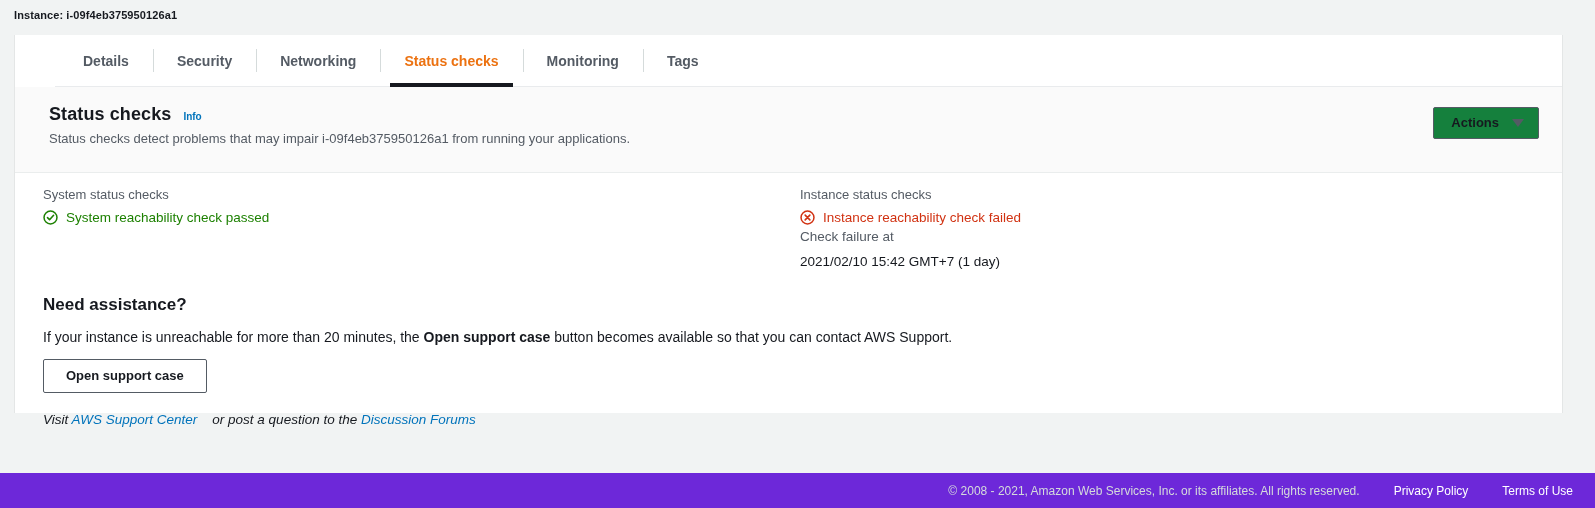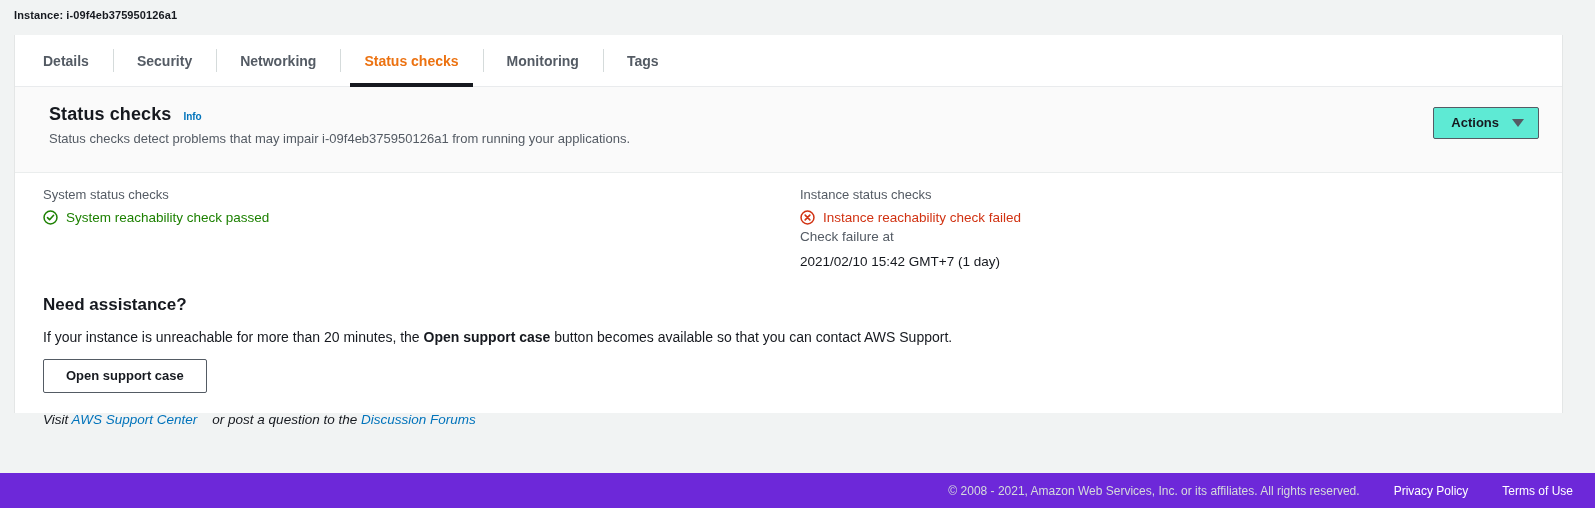--- a/index.html
+++ b/index.html
@@ -36,20 +36,21 @@
     box-sizing: border-box;
   }
   
   .tab-bar {
     display: flex;
     align-items: stretch;
     height: 51px;
     border-bottom: 1px solid #e9ebed;
     background: #ffffff;
     padding-left: 4px;
+    margin-left: 40px;
   }
   .tab {
     display: flex;
     align-items: center;
     position: relative;
     padding: 0 24px;
     font-size: 14px;
     font-weight: bold;
     color: #545b64;
     cursor: pointer;
@@ -114,21 +115,21 @@
   .actions-wrap {
     padding-right: 23px;
     padding-top: 3px;
   }
   .actions-button {
     display: inline-flex;
     align-items: center;
     gap: 13px;
     border: 1px solid #545b64;
     border-radius: 2px;
-    background: #5eead4;
+    background: #15803d;
     color: #16191f;
     font-family: "Liberation Sans", sans-serif;
     font-size: 13px;
     font-weight: bold;
     padding: 6px 14px 6px 17px;
     cursor: pointer;
     line-height: 18px;
   }
   .caret-down {
     width: 0;

